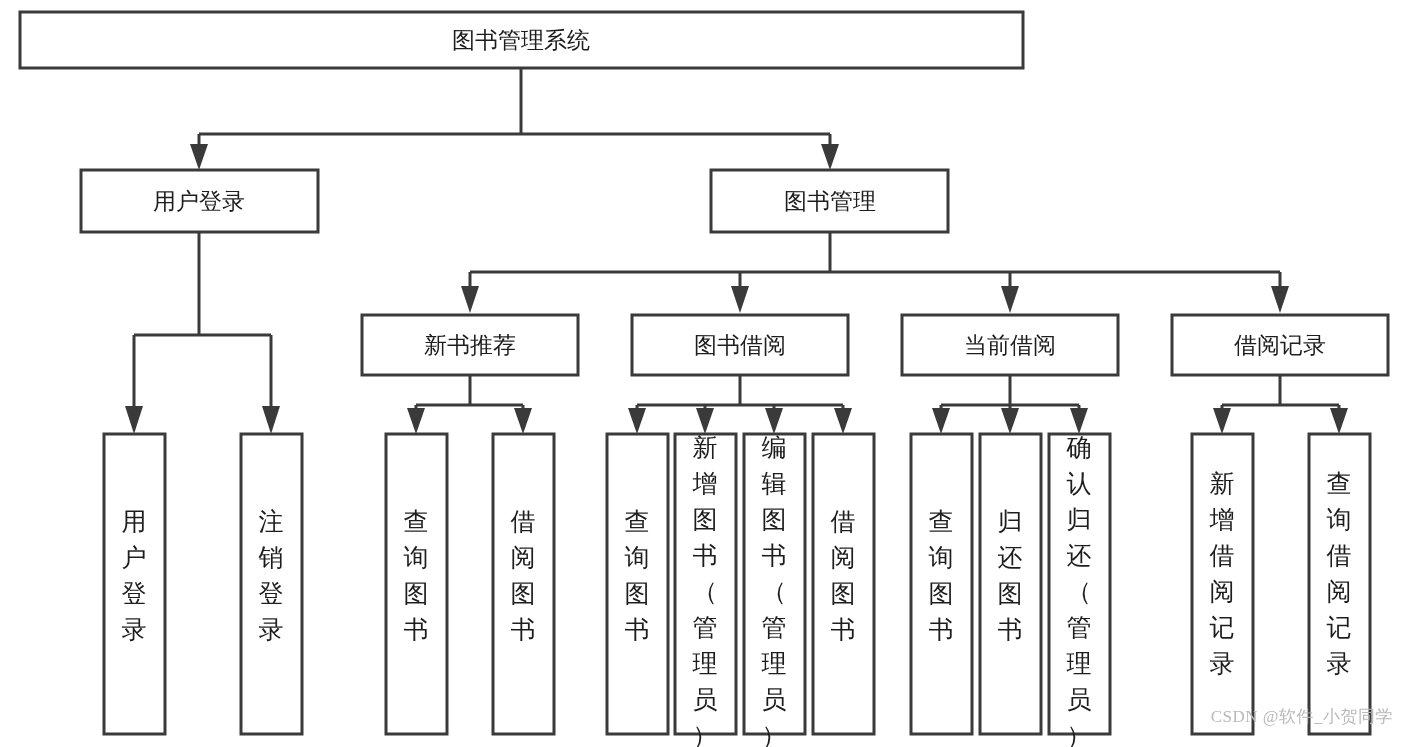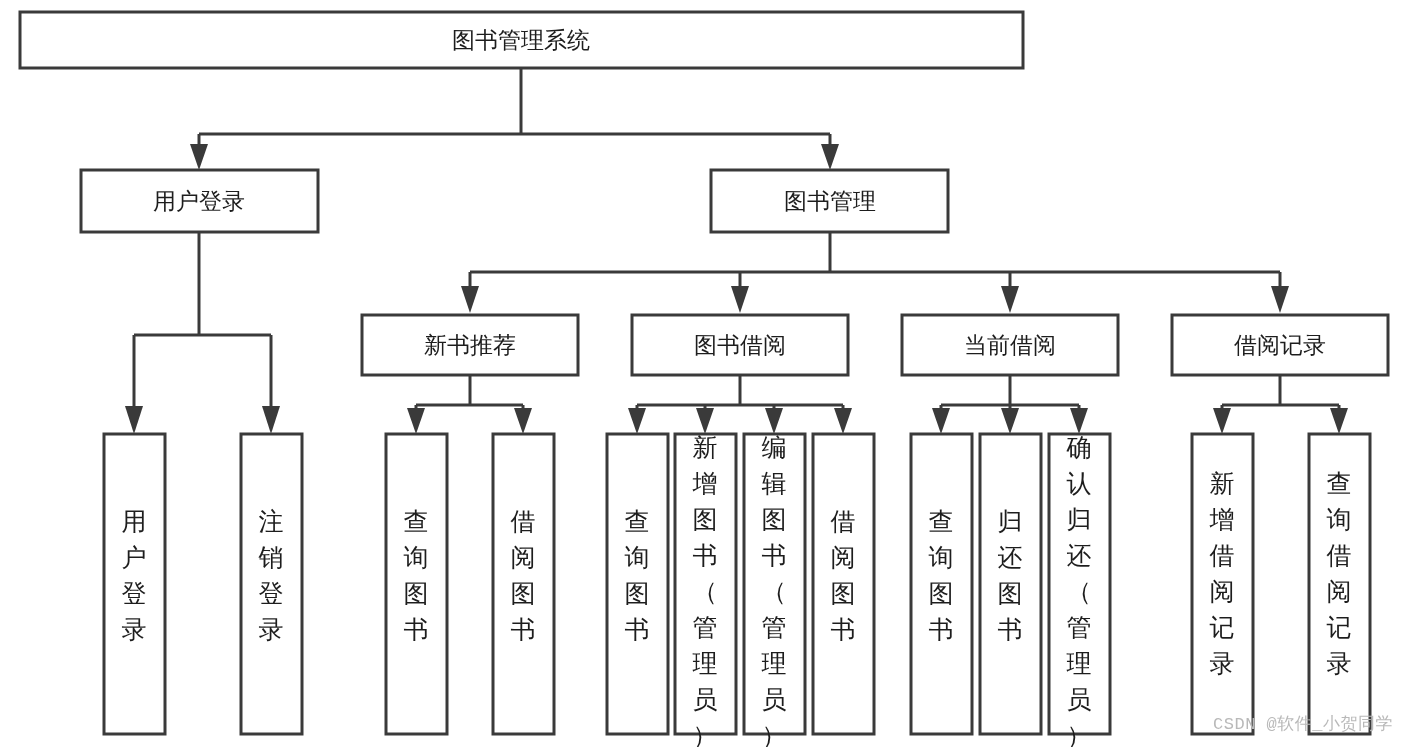--- a/index.html
+++ b/index.html
@@ -53,22 +53,22 @@
     fill: none;
     stroke-linecap: butt;
   }
   .arrow-head {
     fill: #3a3a3a;
     stroke: none;
   }
   .watermark {
     position: absolute;
     right: 12px;
-    bottom: 12px;
-    font-family: Liberation Mono, monospace;
+    bottom: 19px;
+    font-family: Liberation Serif, serif;
     font-size: 17px;
     color: #b9b9b9;
     white-space: nowrap;
     letter-spacing: 0.5px;
     pointer-events: none;
   }
 </style>
 </head>
 <body>
 

